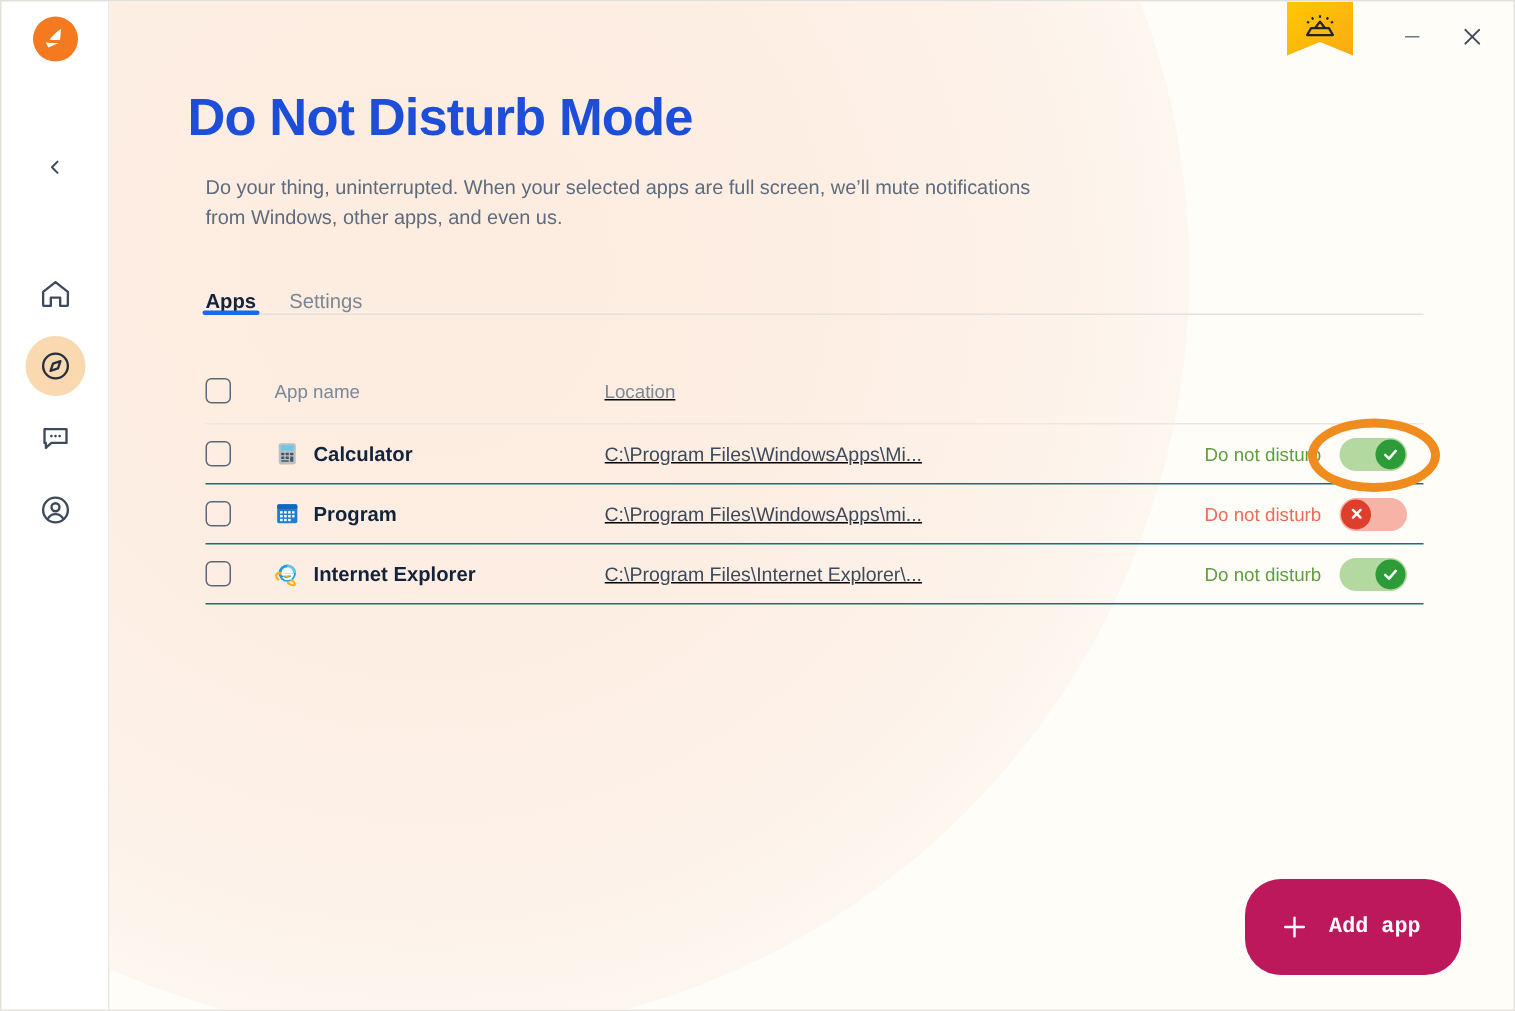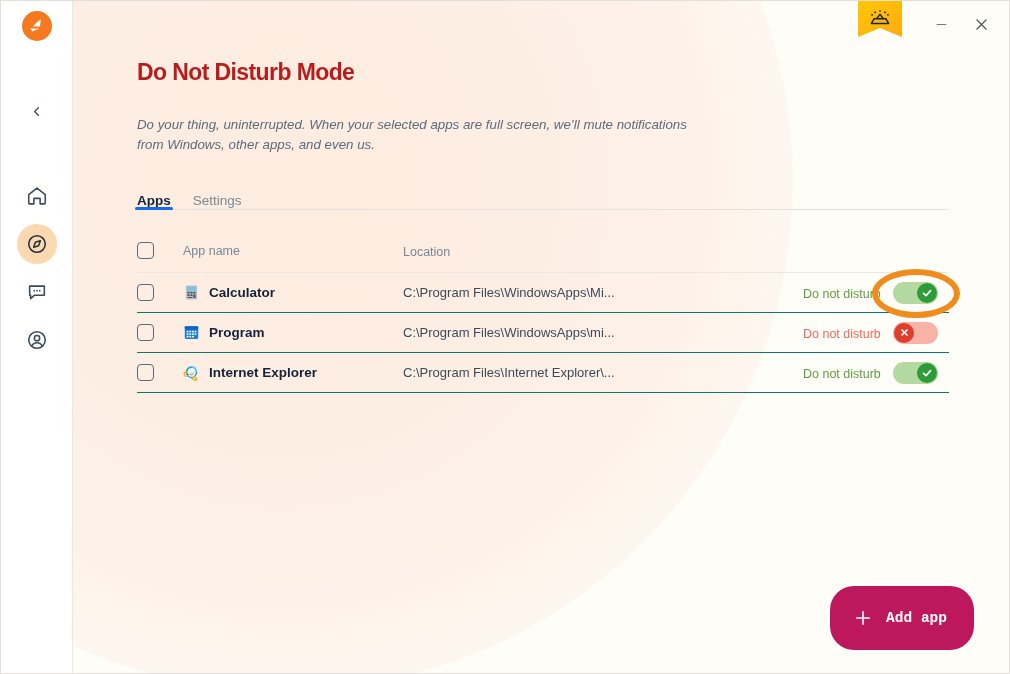--- a/index.html
+++ b/index.html
@@ -117,36 +117,35 @@
     right: 107px;
     width: 44px;
     height: 44px;
     z-index: 12;
     cursor: pointer;
   }
 
   
   .page-title {
     position: absolute;
-    left: 64px;
+    left: 52px;
     top: 58px;
-    font-size: 23px;
+    font-size: 35px;
     font-weight: 700;
     letter-spacing: -0.6px;
-    color: #b91c1c;
+    color: #1d4ed8;
   }
   .page-desc {
     position: absolute;
     left: 64px;
     top: 114px;
     width: 566px;
     font-size: 13.3px;
     line-height: 20px;
     color: #5d6b7d;
-    font-style: italic;
   }
 
   
   .tabs {
     position: absolute;
     left: 64px;
     top: 192px;
     width: 880px;
   }
   .tab-row { display: flex; gap: 22px; }
@@ -162,38 +161,38 @@
     content: "";
     position: absolute;
     left: -2px; right: -2px; bottom: -1px;
     height: 3px;
     background: #1669f2;
     border-radius: 2px;
   }
   .tab-underline { height: 1px; background: #e6e2db; width: 812px; }
 
   
-  .table { position: absolute; left: 64px; top: 228px; width: 812px; }
+  .table { position: absolute; left: 64px; top: 238px; width: 812px; }
 
   .t-head {
     display: flex;
     align-items: center;
     height: 44px;
     border-bottom: 1px solid #ece8e1;
   }
   .t-row {
     display: flex;
     align-items: center;
     height: 40px;
     border-bottom: 1px solid #0f766e;
   }
 
   .c-check { width: 46px; display: flex; align-items: center; }
   .c-name  { width: 220px; display: flex; align-items: center; gap: 9px; }
-  .c-loc   { flex: 1; }
+  .c-loc   { flex: 1; text-decoration: underline; }
   .c-stat  { width: 90px; text-align: right; padding-right: 24px; }
   .c-tog   { width: 56px; display: flex; justify-content: flex-start; }
 
   .cbox {
     width: 17px; height: 17px;
     border: 1.5px solid #5b6878;
     border-radius: 4px;
     background: transparent;
     cursor: pointer;
   }

